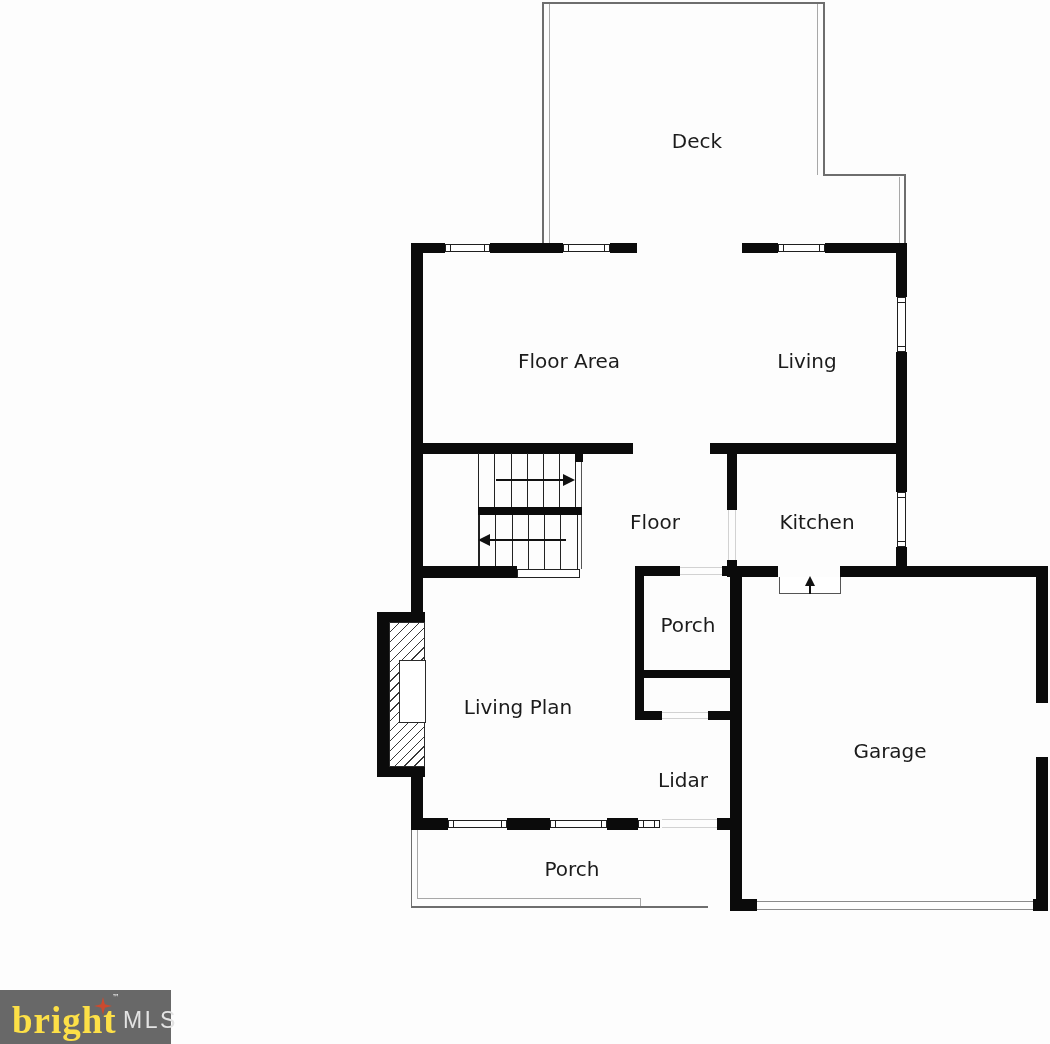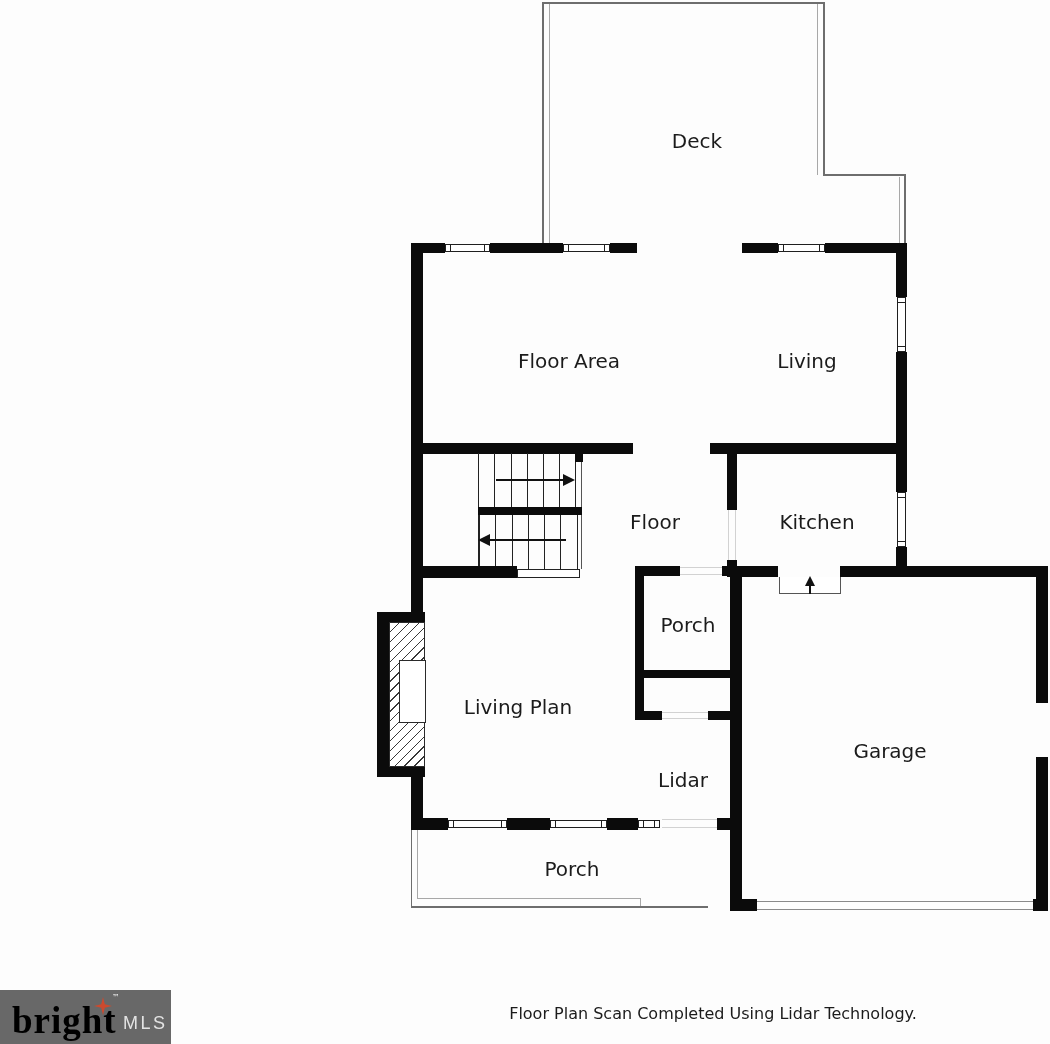--- a/index.html
+++ b/index.html
@@ -19,25 +19,25 @@
          background-image:repeating-linear-gradient(135deg,transparent 0 6px,#383838 6px 7px);}
   .firebox{position:absolute;background:#fff;border:1px solid #2a2a2a;box-sizing:border-box;}
   .landing{position:absolute;background:#fff;border:1px solid #222;box-sizing:border-box;}
   .stepbox{position:absolute;background:#fff;border:1px solid #555;border-top:none;box-sizing:border-box;}
   .aline{position:absolute;background:#111;}
   .ahead{position:absolute;width:0;height:0;border-style:solid;}
   .room-label{position:absolute;transform:translate(-50%,-50%);font-size:20px;color:#1b1b1b;white-space:nowrap;}
   .caption{position:absolute;transform:translateX(-50%);font-size:16px;color:#1b1b1b;white-space:nowrap;}
   .logo-box{position:absolute;left:0px;top:990px;width:171px;height:54px;background:#686868;}
   .logo-brand{position:absolute;left:12px;bottom:5px;font-family:"Liberation Serif","DejaVu Serif",serif;
-              font-weight:bold;font-size:37px;line-height:1;color:#000000;letter-spacing:1px;}
+              font-weight:bold;font-size:37px;line-height:1;color:#fde047;letter-spacing:1px;}
   .logo-star{position:absolute;left:94px;top:7px;width:18px;height:18px;background:#cc4a2e;
              clip-path:polygon(50% 0,60% 40%,100% 50%,60% 60%,50% 100%,40% 60%,0 50%,40% 40%);}
   .logo-tm{position:absolute;left:112px;top:3px;font-size:8px;color:#f0f0f0;}
-  .logo-suffix{position:absolute;left:123px;bottom:10px;font-size:18px;letter-spacing:2.5px;color:#e3e3e3;
+  .logo-suffix{position:absolute;left:123px;bottom:10px;font-size:23px;letter-spacing:2.5px;color:#e3e3e3;
                font-family:"Liberation Sans",sans-serif;}
 </style>
 </head>
 <body>
 
 <div id="plan">
 
   <div class="tl" style="left:542px;top:2px;width:2px;height:241px;"></div>
   <div class="tli" style="left:549px;top:3px;width:1px;height:240px;"></div>
   <div class="tl" style="left:542px;top:2px;width:283px;height:2px;"></div>
@@ -161,21 +161,20 @@
   <div class="room-label" style="left:569px;top:361px;">Floor Area</div>
   <div class="room-label" style="left:807px;top:361px;">Living</div>
   <div class="room-label" style="left:655px;top:522px;">Floor</div>
   <div class="room-label" style="left:817px;top:522px;">Kitchen</div>
   <div class="room-label" style="left:688px;top:625px;">Porch</div>
   <div class="room-label" style="left:518px;top:707px;">Living Plan</div>
   <div class="room-label" style="left:683px;top:780px;">Lidar</div>
   <div class="room-label" style="left:890px;top:751px;">Garage</div>
   <div class="room-label" style="left:572px;top:869px;">Porch</div>
 
-  <div class="caption" style="left:713px;top:1004px;">Floor Plan Scan Completed Using Lidar Technology.</div>
 
   <div class="logo-box">
     <span class="logo-brand">bright</span>
     <span class="logo-star"></span>
     <span class="logo-tm">™</span>
     <span class="logo-suffix">MLS</span>
   </div>
 
 </div>
 

